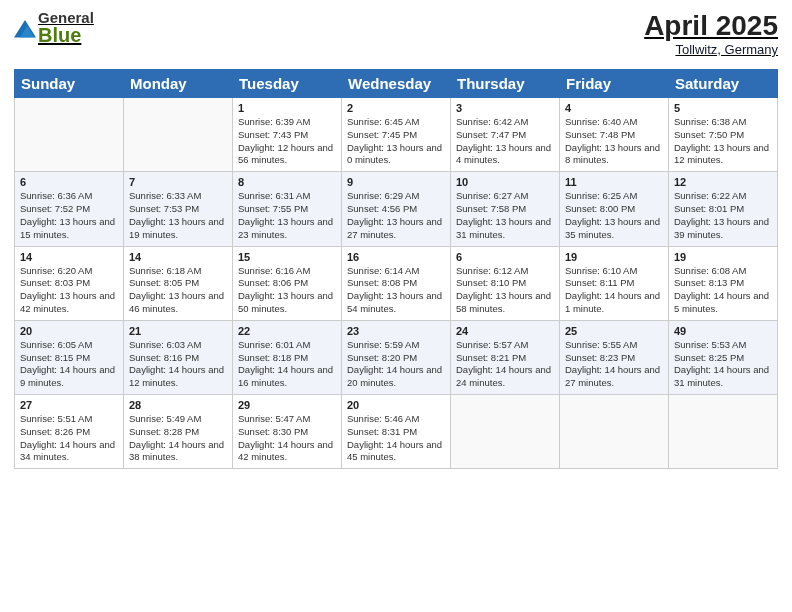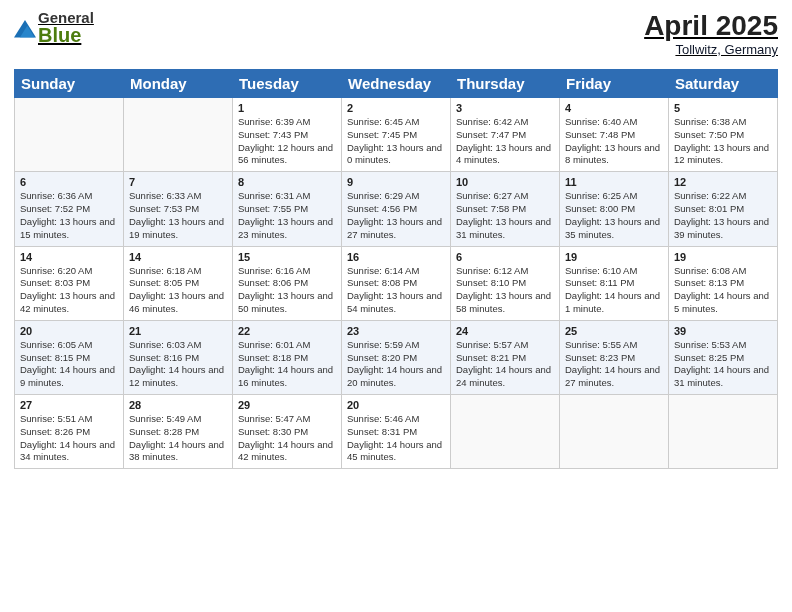--- a/index.html
+++ b/index.html
@@ -287,21 +287,21 @@
 Sunset: 8:21 PM
 Daylight: 14 hours and 24 minutes.</div>
           </td>
           <td>
             <span class="day-num">25</span>
             <div class="day-info">Sunrise: 5:55 AM
 Sunset: 8:23 PM
 Daylight: 14 hours and 27 minutes.</div>
           </td>
           <td>
-            <span class="day-num">39</span>
+            <span class="day-num">49</span>
             <div class="day-info">Sunrise: 5:53 AM
 Sunset: 8:25 PM
 Daylight: 14 hours and 31 minutes.</div>
           </td>
         </tr>
         <tr>
           <td>
             <span class="day-num">27</span>
             <div class="day-info">Sunrise: 5:51 AM
 Sunset: 8:26 PM

